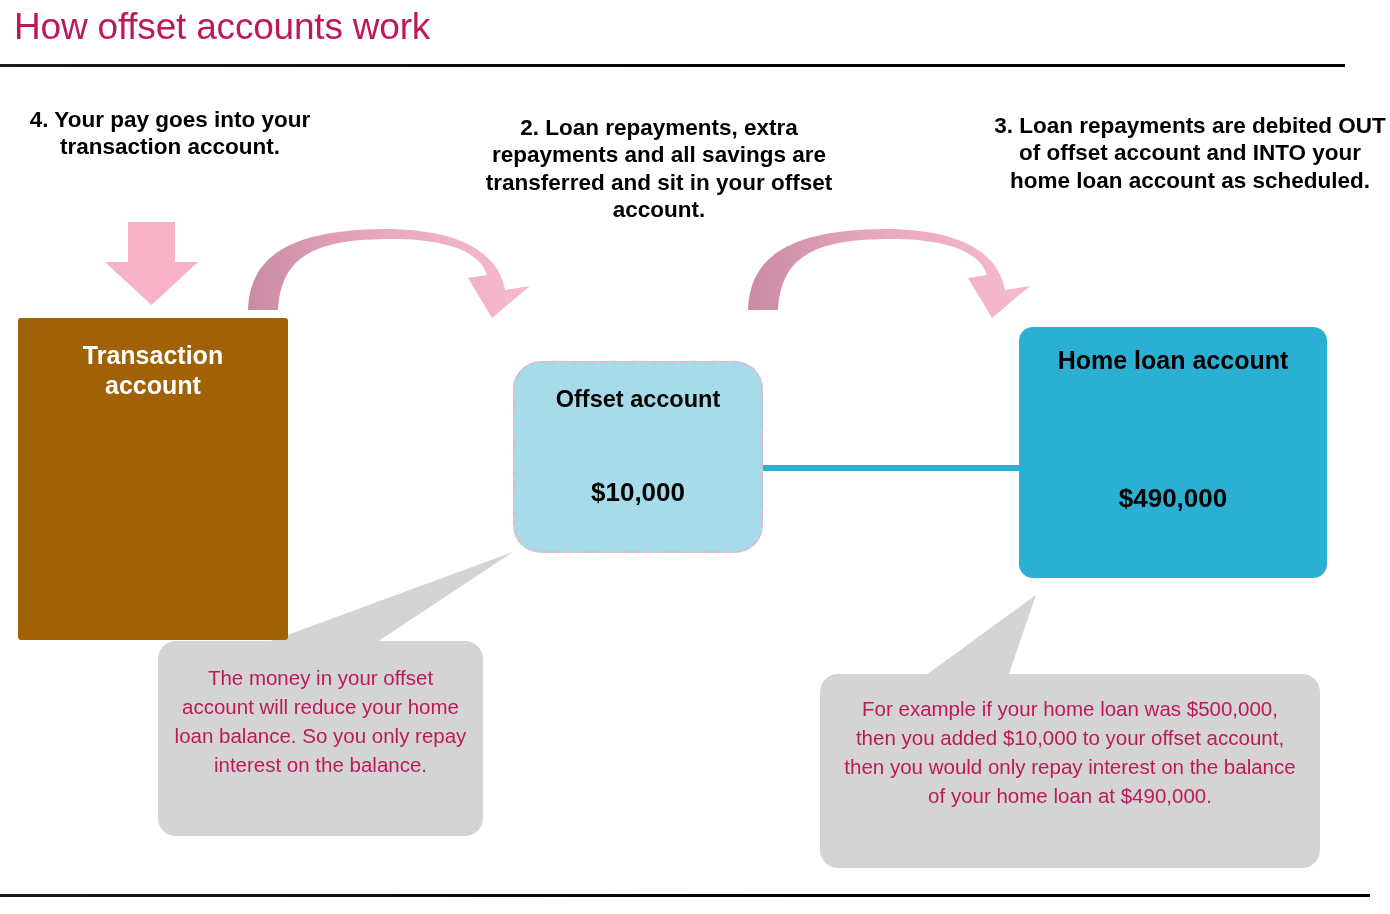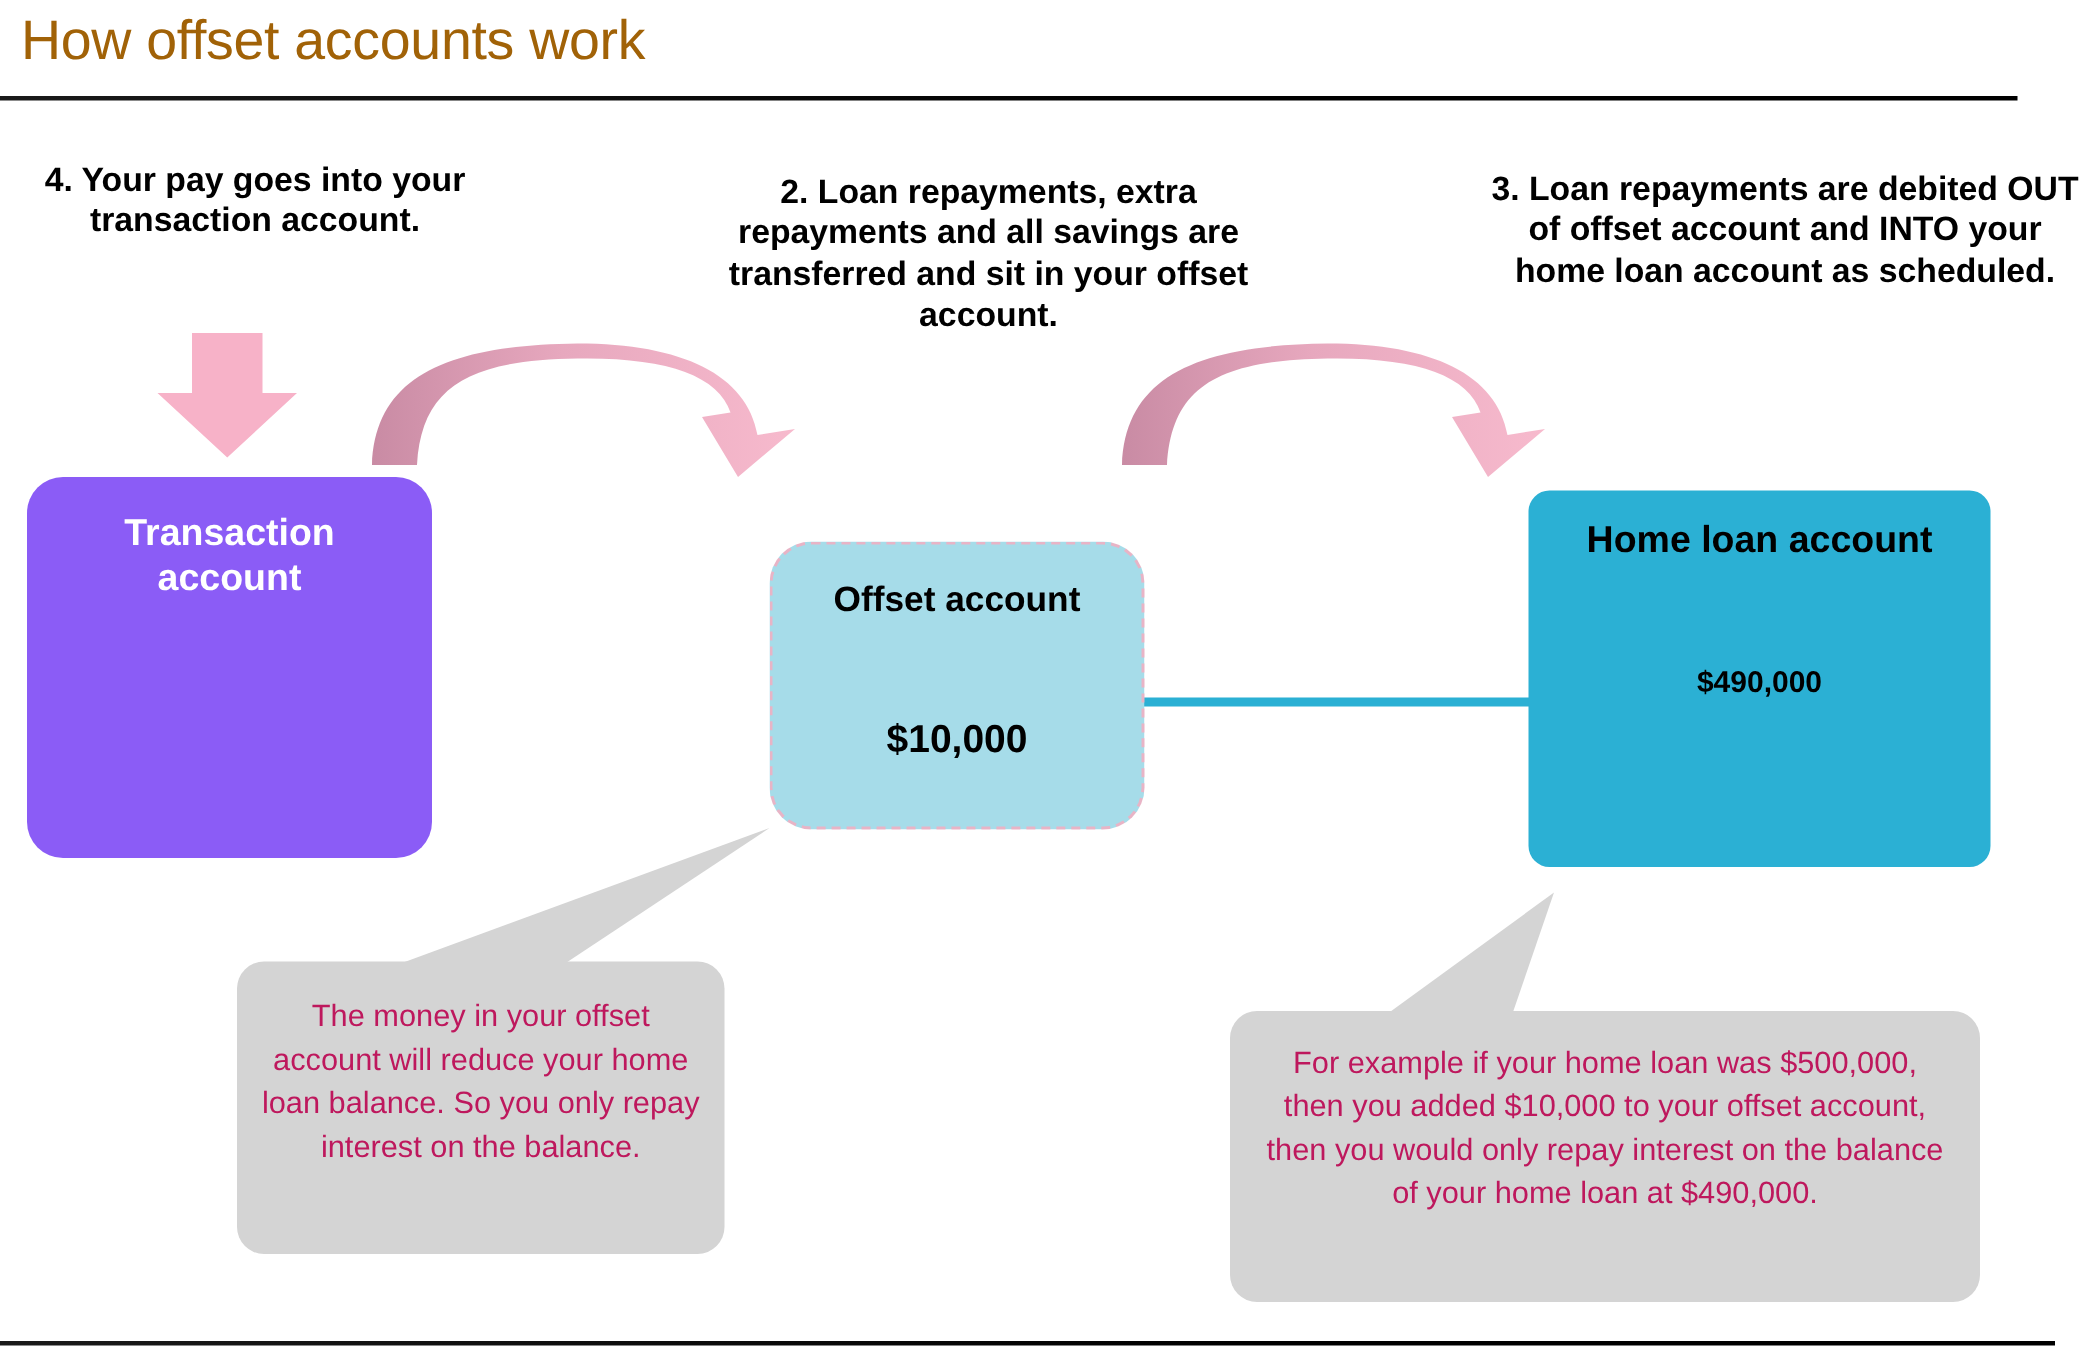--- a/index.html
+++ b/index.html
@@ -22,21 +22,21 @@
 
   
   #title {
     position: absolute;
     left: 14px;
     top: 6px;
     width: 900px;
     font-size: 37px;
     font-weight: 400;
     letter-spacing: -0.2px;
-    color: #a16207;
+    color: #be185d;
     white-space: nowrap;
   }
   .rule {
     position: absolute;
     left: 0;
     height: 3px;
     background: linear-gradient(to right, #1a1a1a 0%, #000000 60%, #000000 100%);
   }
   #rule-top  { top: 64px;  width: 1345px; }
   #rule-bottom { top: 894px; width: 1370px; }
@@ -65,23 +65,23 @@
     font-weight: bold;
     line-height: 1.2;
   }
   .account-balance {
     font-weight: 700;
     line-height: 1.2;
   }
 
   #box-transaction {
     left: 18px;  top: 318px;
-    width: 270px; height: 254px;
-    background: #8b5cf6;
-    border-radius: 24px;
+    width: 270px; height: 322px;
+    background: #a16207;
+    border-radius: 3px;
   }
   #box-transaction .account-name {
     color: #ffffff;
     font-size: 25px;
   }
 
   #box-offset {
     left: 513px; top: 361px;
     width: 250px; height: 192px;
     background: #A6DCE9;
@@ -97,22 +97,22 @@
 
   #box-homeloan {
     left: 1019px; top: 327px;
     width: 308px; height: 251px;
     background: #2BB0D4;
     border-radius: 14px;
     padding-top: 18px;
   }
   #box-homeloan .account-name { font-size: 25px; color: #000; }
   #box-homeloan .account-balance {
-    font-size: 20px;
-    margin-top: 68px;
+    font-size: 26px;
+    margin-top: 108px;
   }
 
   
   #connector-line {
     position: absolute;
     left: 760px;
     top: 465px;
     width: 262px;
     height: 6px;
     background: #2BB0D4;

